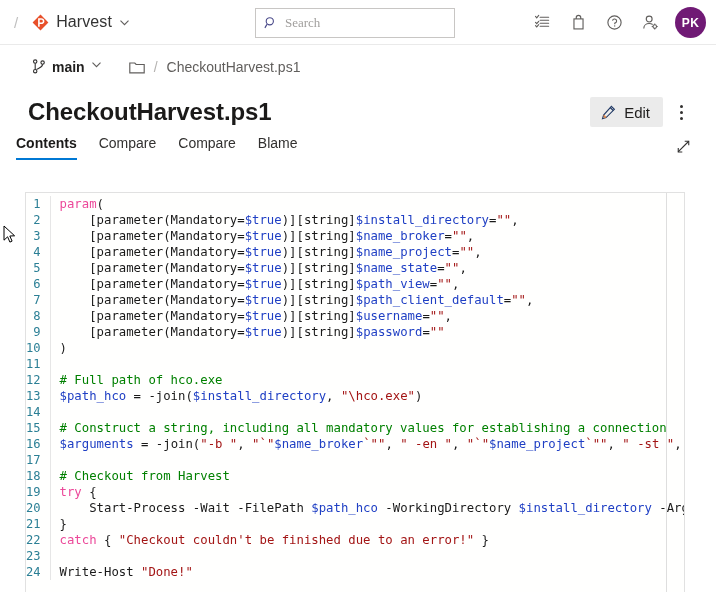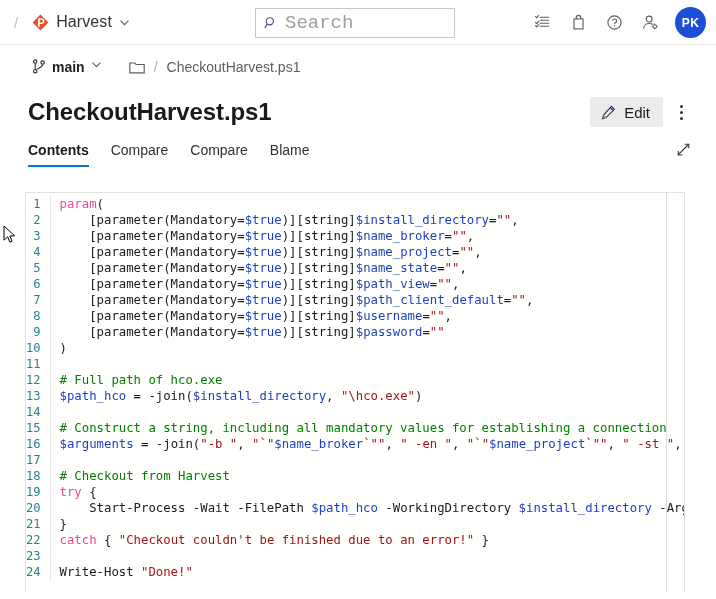--- a/index.html
+++ b/index.html
@@ -67,22 +67,22 @@
     background: #fff;
     display: flex;
     align-items: center;
     padding: 0 8px;
     gap: 7px;
     cursor: text;
   }
   .search-ico { width: 14px; height: 14px; flex: 0 0 auto; }
   #search-input {
     border: 0; outline: 0;
-    font-family: Liberation Mono, monospace;
-    font-size: 19px;
+    font-family: Liberation Serif, serif;
+    font-size: 13px;
     color: #323130;
     background: transparent;
     width: 100%;
   }
   #search-input::placeholder { color: #a19f9d; }
 
   
   #tb-right {
     position: absolute;
     right: 10px; top: 0;
@@ -98,21 +98,21 @@
     justify-content: center;
     border-radius: 2px;
     cursor: pointer;
     background: none;
     border: 0;
   }
   .tb-icon-btn svg { display: block; }
   #avatar {
     width: 31px; height: 31px;
     border-radius: 50%;
-    background: #1d4ed8;
+    background: #701a75;
     color: #fff;
     font-size: 12px;
     font-weight: 600;
     letter-spacing: 0.4px;
     display: flex;
     align-items: center;
     justify-content: center;
     cursor: pointer;
     margin-left: 5px;
     flex: 0 0 auto;
@@ -195,22 +195,22 @@
     display: flex; align-items: center; justify-content: center;
     cursor: pointer; border-radius: 2px;
   }
   .dot3 { display: flex; flex-direction: column; gap: 3px; align-items: center; }
   .dot3 i { width: 3px; height: 3px; background: #323130; border-radius: 50%; display: block; }
 
   
   #tabsrow {
     height: 38px;
     display: flex;
-    align-items: center;
-    padding: 0 20px 0 28px;
+    align-items: flex-start;
+    padding: 0 20px 0 16px;
     position: relative;
   }
   .tab {
     font-size: 14px;
     color: #323130;
     padding: 0 0 9px 0;
     margin-right: 22px;
     cursor: pointer;
     position: relative;
     background: none; border: 0;

